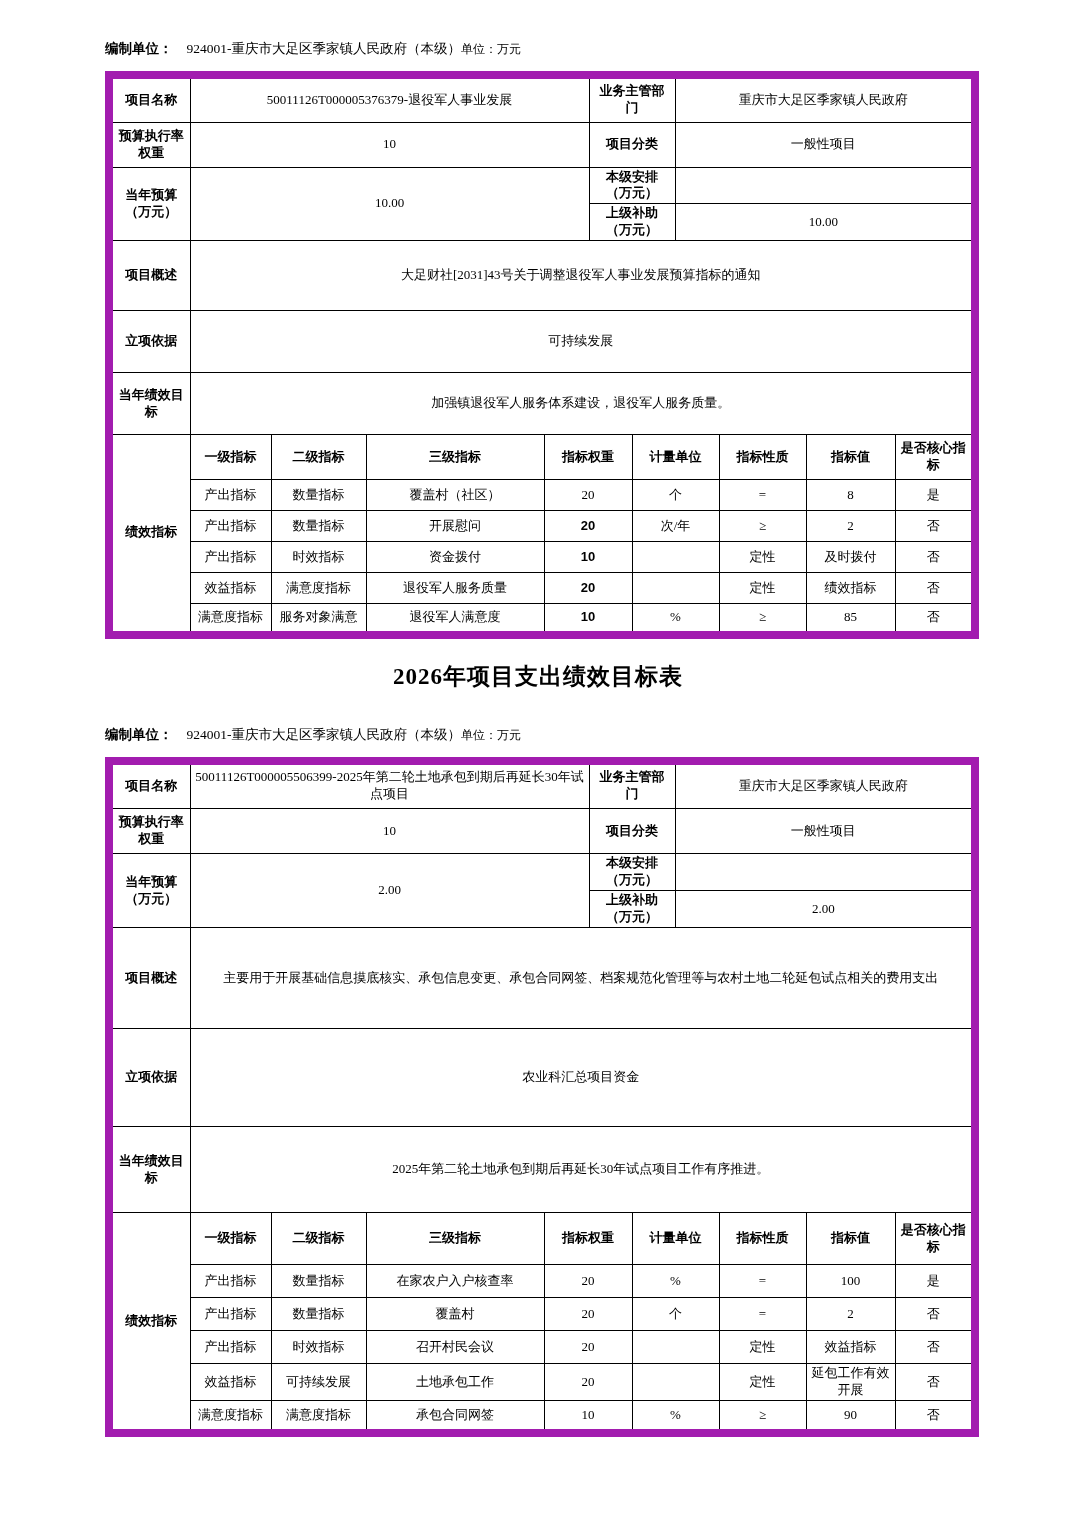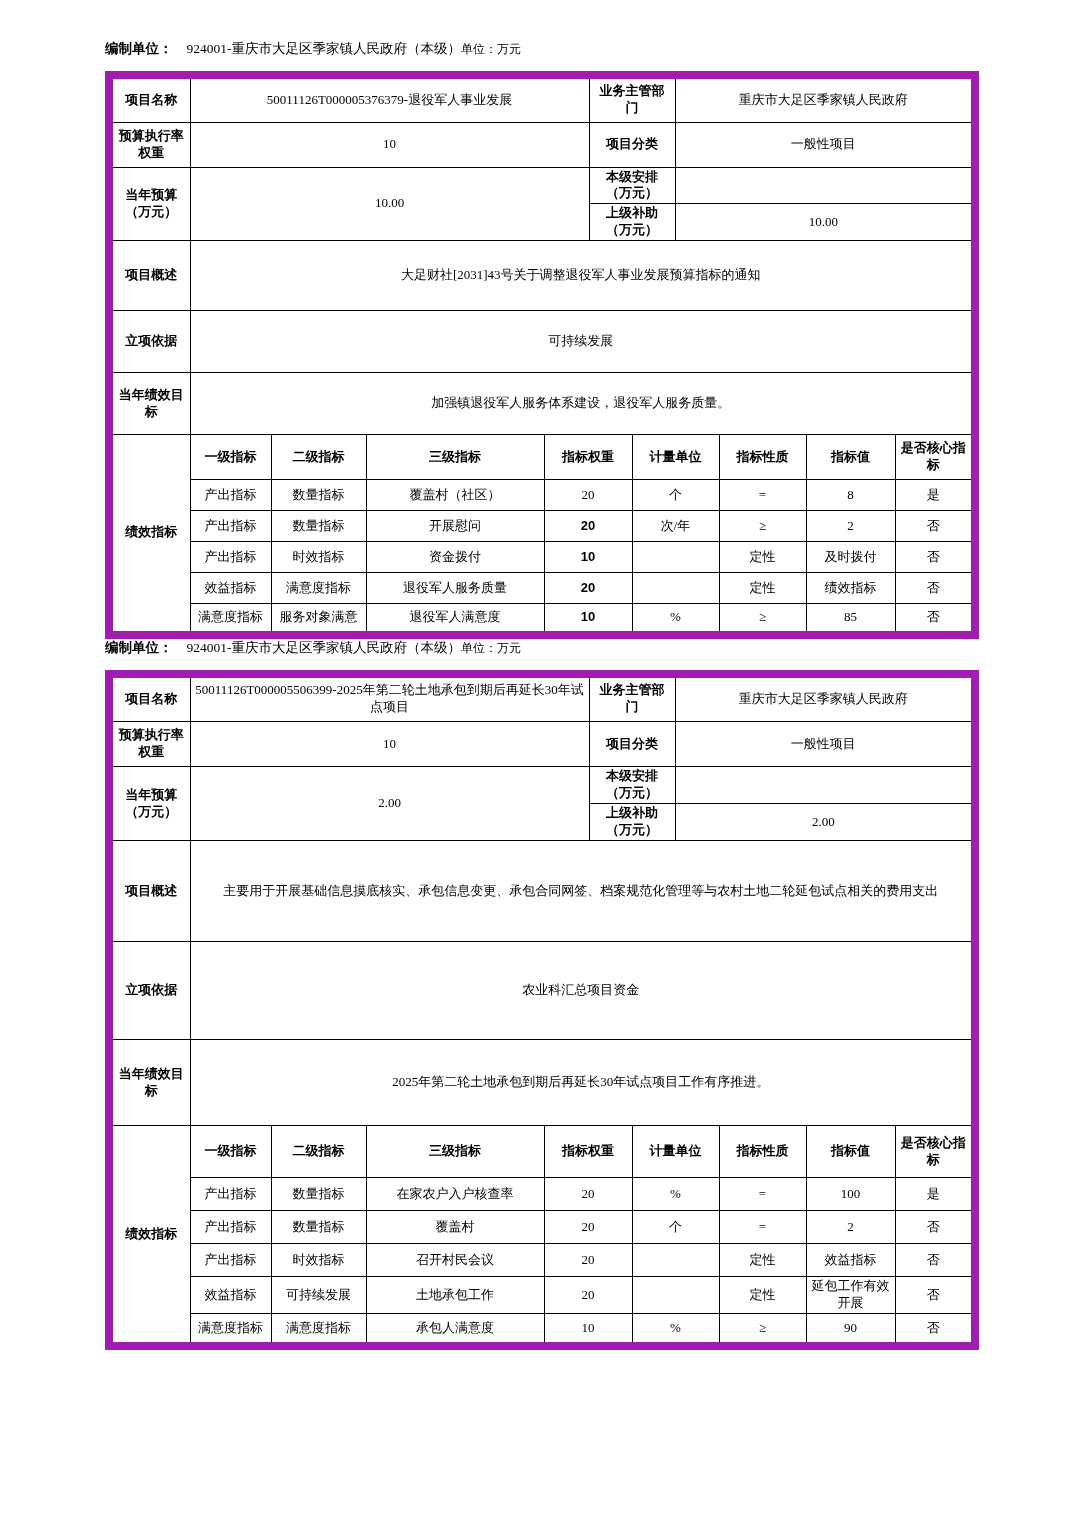--- a/index.html
+++ b/index.html
@@ -171,20 +171,21 @@
       <td class="val left">退役军人满意度</td>
       <td class="val bw" colspan="2">10</td>
       <td class="val" colspan="2">%</td>
       <td class="val">≥</td>
       <td class="val">85</td>
       <td class="val">否</td>
     </tr>
   </tbody>
     </table>
 
+  <div class="title">2026年项目支出绩效目标表</div>
 
   <div class="meta">
     <div>
       <span class="lab">编制单位：</span><span class="v">924001-重庆市大足区季家镇人民政府（本级）</span>
     </div>
     <div class="unit">单位：万元</div>
   </div>
 
   <table class="grid t2">
     <colgroup>
@@ -289,21 +290,21 @@
       <td class="val left">土地承包工作</td>
       <td class="val" colspan="2">20</td>
       <td class="val" colspan="2"></td>
       <td class="val">定性</td>
       <td class="val">延包工作有效开展</td>
       <td class="val">否</td>
     </tr>
     <tr class="ri">
       <td class="val left">满意度指标</td>
       <td class="val left">满意度指标</td>
-      <td class="val left">承包人满意度</td>
+      <td class="val left">承包合同网签</td>
       <td class="val" colspan="2">10</td>
       <td class="val" colspan="2">%</td>
       <td class="val">≥</td>
       <td class="val">90</td>
       <td class="val">否</td>
     </tr>
   </tbody>
     </table>
 
 </div>

